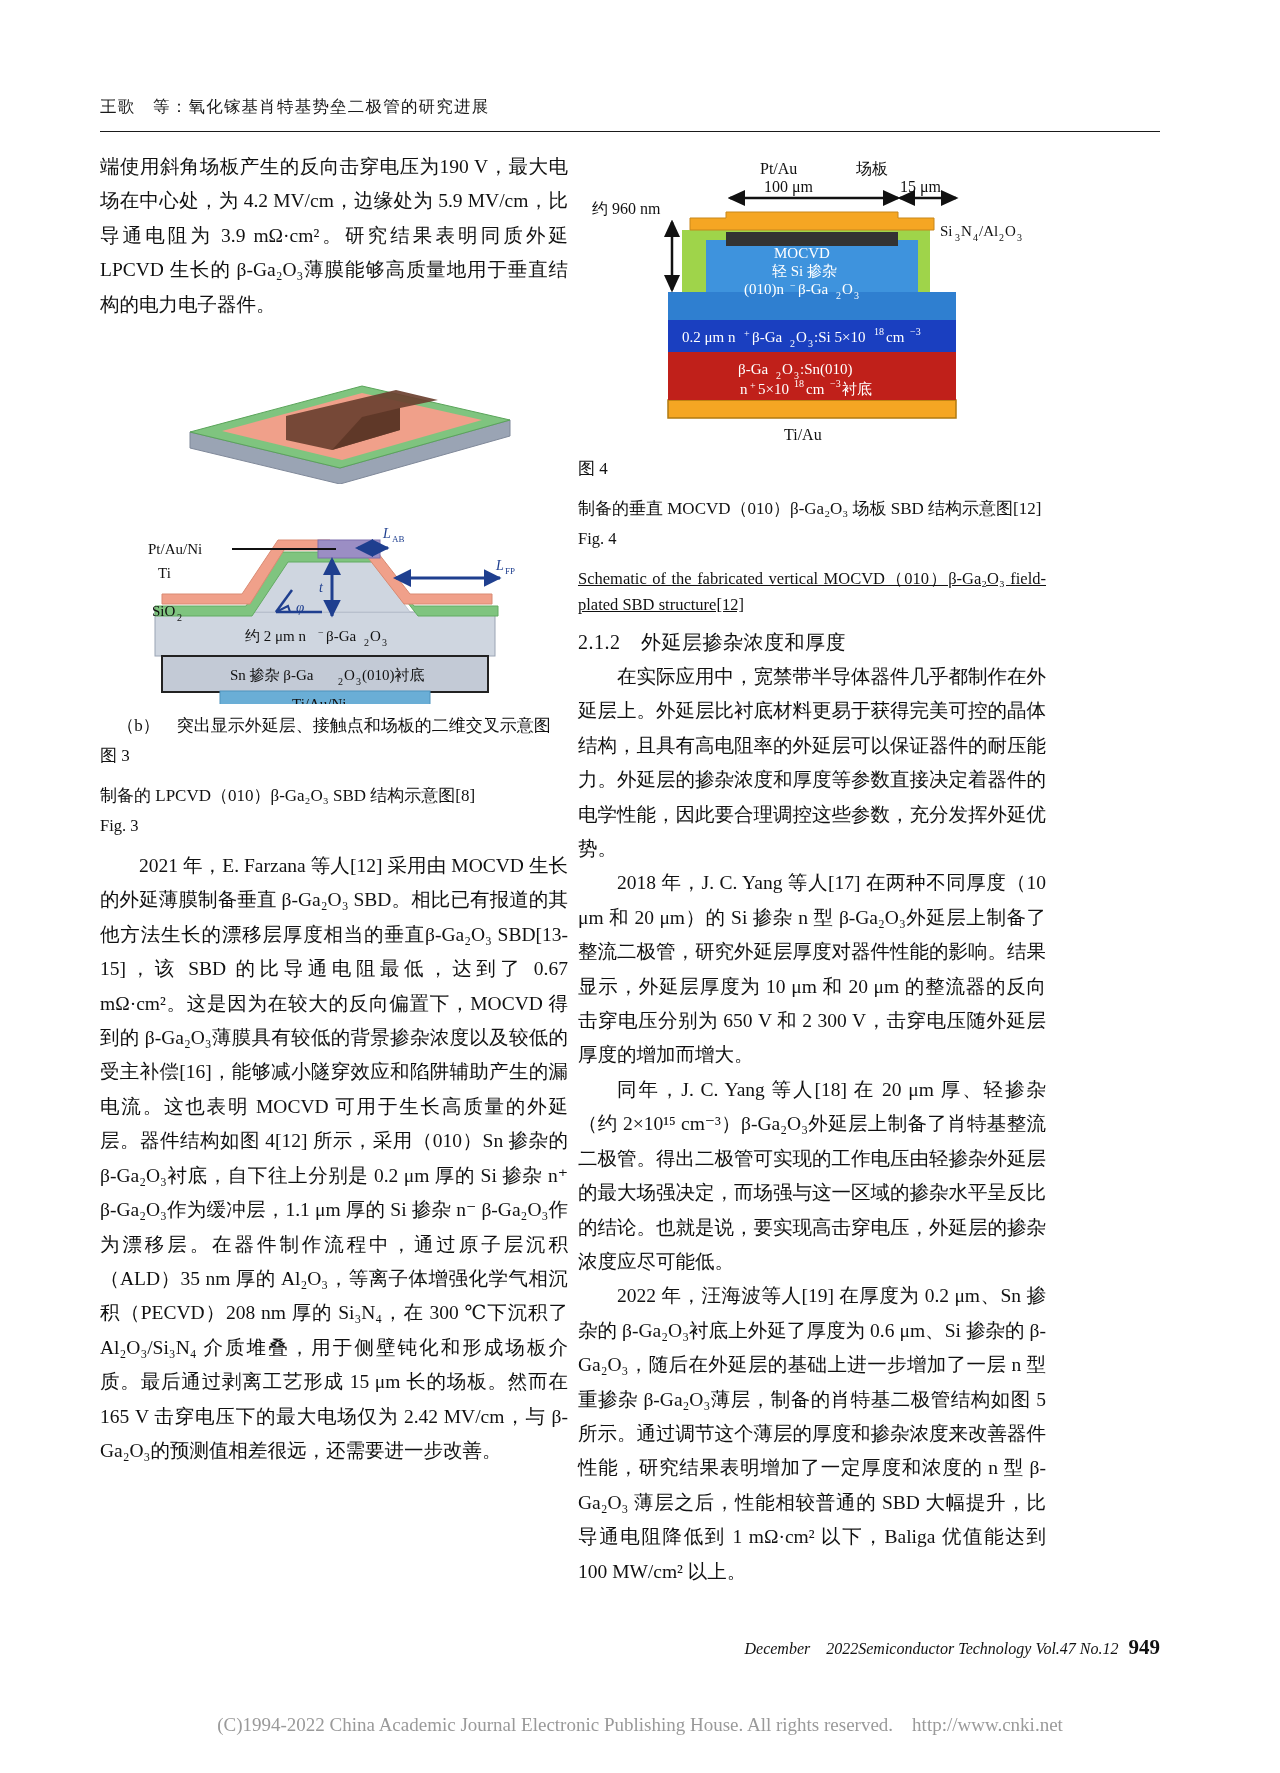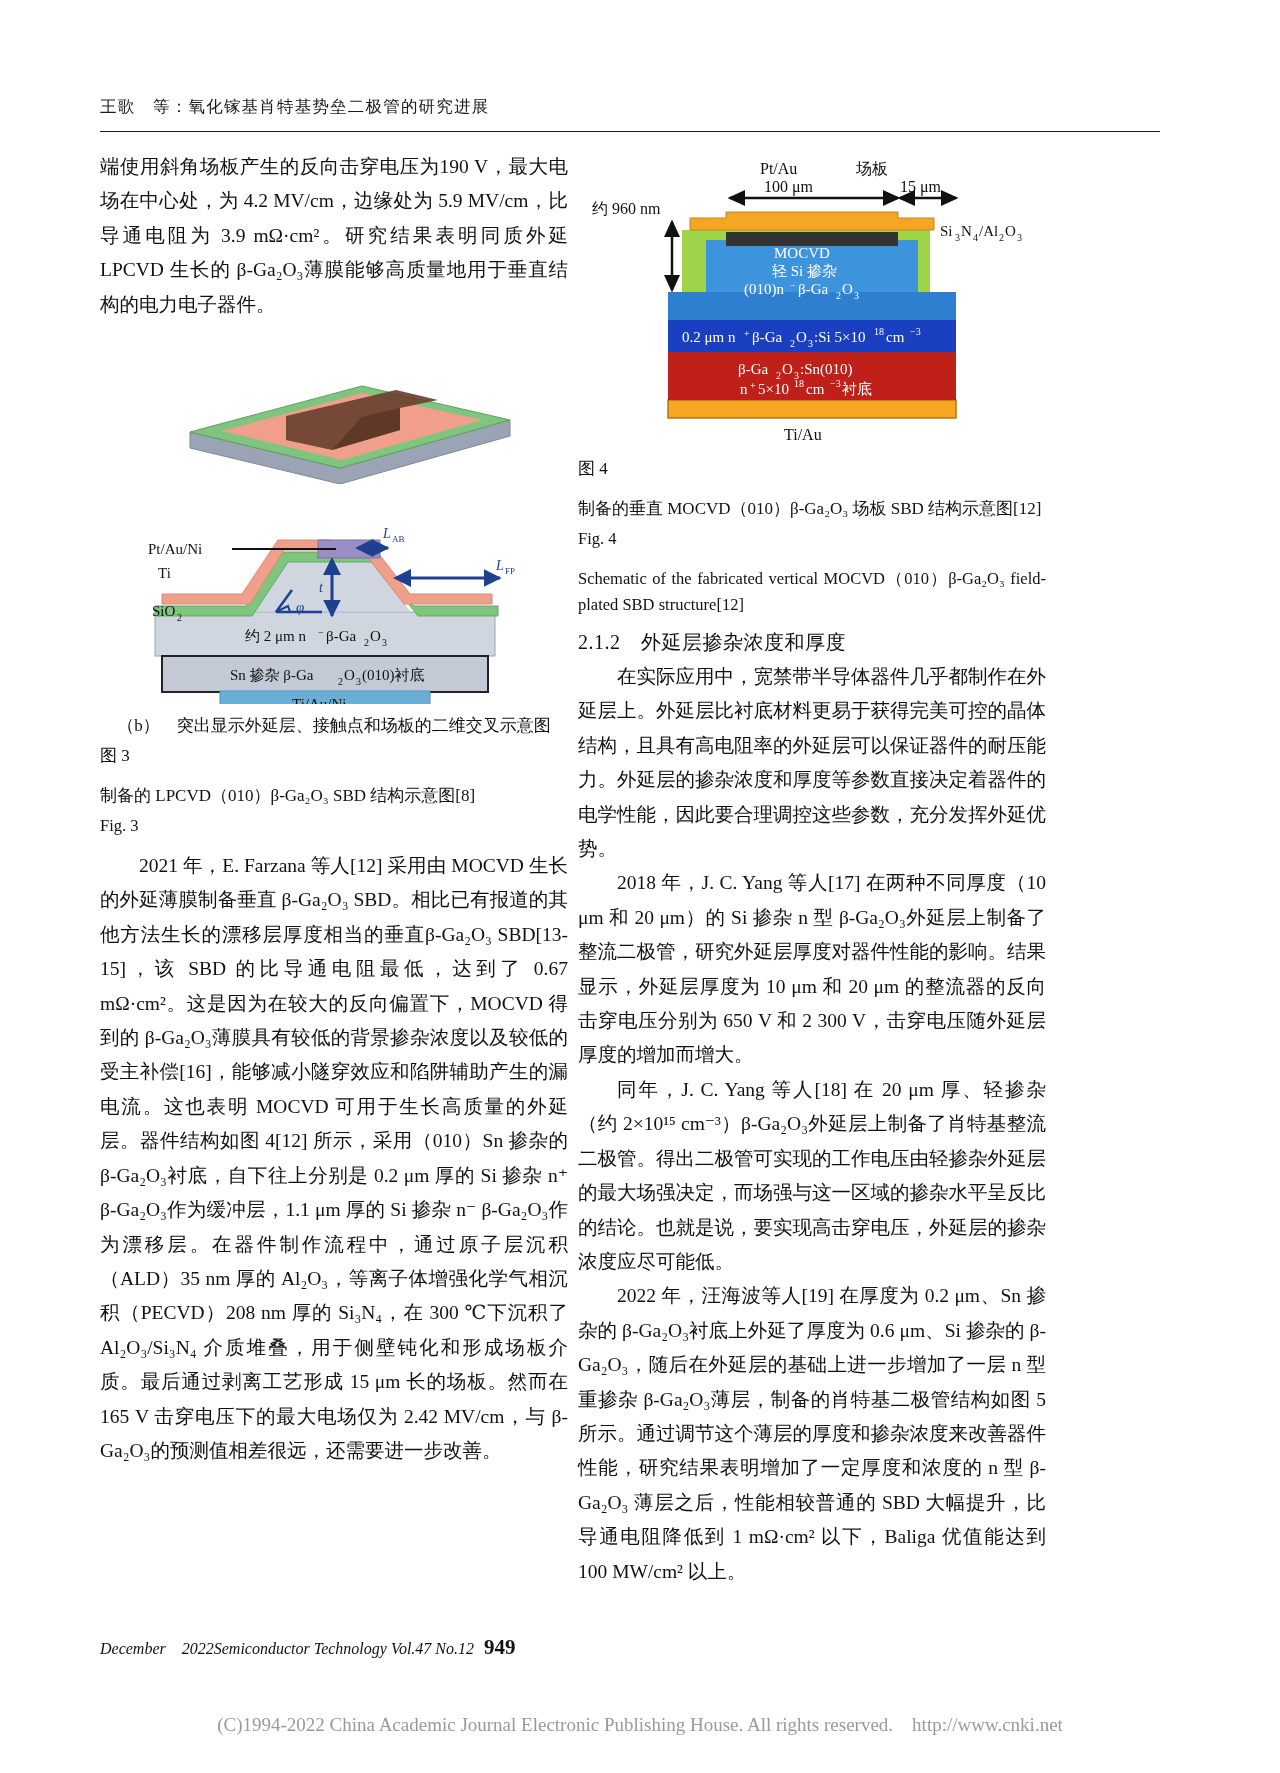--- a/index.html
+++ b/index.html
@@ -51,36 +51,36 @@
     font-size:17px; line-height:26px; text-align:center;
     margin:9px 0 0 0;
   }
   .fig-cap {
     font-size:17px; line-height:26px; margin:4px 0 0 0;
     display:flex; gap:14px; align-items:flex-start;flex-direction:column;
   }
   .fig-cap .lbl { white-space:nowrap; }
   .fig-cap .txt { flex:1; text-align:justify; }
   .fig-cap.en { font-size:16.5px; }
-  .fig-cap.en .txt { text-align:justify; }
+  .fig-cap.en .txt { text-align:justify;text-decoration:underline; }
 
   
   .fig3a { position:relative; height:148px; margin:14px 0 0 0; }
   .fig3b { position:relative; height:210px; margin:10px 0 0 0; }
 
   
   .fig4 { position:relative; height:300px; margin:2px 0 0 0; }
 
   svg { display:block; }
   .lt { font-family:"Liberation Serif",serif; }
 
   
   .footer {
     position:absolute; left:100px; top:1635px; width:1060px;
-    display:flex; justify-content:flex-start; align-items:baseline;
+    display:flex; justify-content:flex-end; align-items:baseline;
     font-style:italic; font-size:16px;
     font-family:"Liberation Serif",serif;
   }
   .footer .right { display:flex; align-items:baseline; gap:10px; }
   .footer .pageno {
     font-style:normal; font-weight:bold; font-size:21px;
   }
   .copyright {
     position:absolute; left:40px; top:1712px; width:1200px;
     text-align:center;

